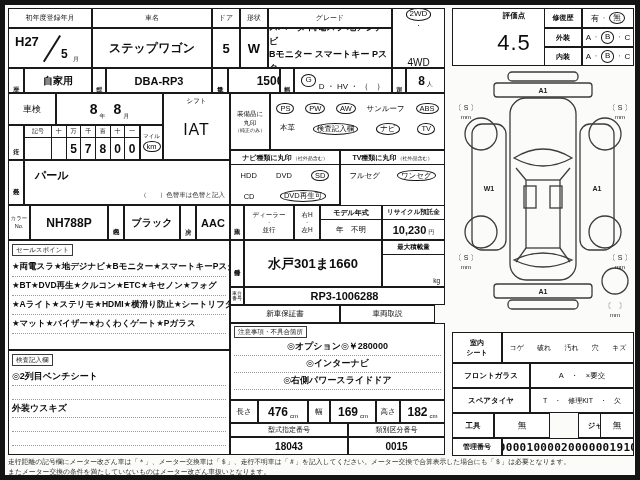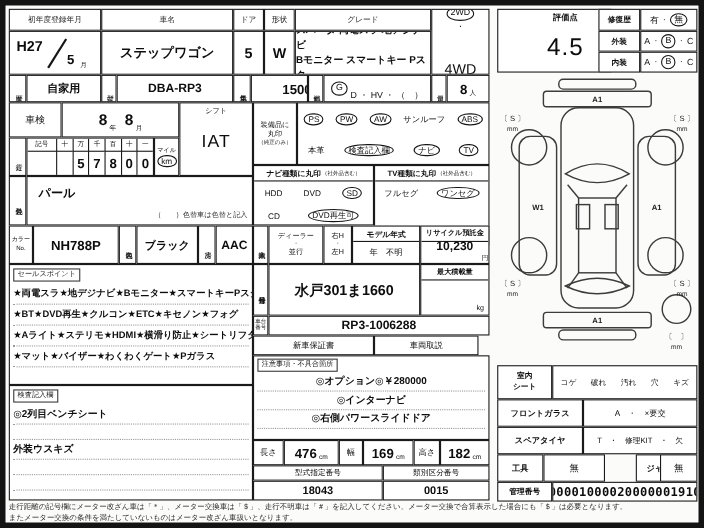--- a/index.html
+++ b/index.html
@@ -41,21 +41,21 @@
     </div>
   <div class="c fx lbl" style="left:240px;top:8px;width:28px;height:20px;">
       <span>形状</span>
     </div>
   <div class="c fx lbl" style="left:268px;top:8px;width:124px;height:20px;">
       <span>グレード</span>
     </div>
   <div class="c fx col" style="left:392px;top:8px;width:53px;height:60px;">
     <span class="circ" style="font-size:8px;">2WD</span>
     <span style="font-size:7px;">・</span>
-    <span style="font-size:13px;margin-top:26px;">4WD</span>
+    <span style="font-size:10px;margin-top:26px;">4WD</span>
   </div>
 
   <div class="c" style="left:8px;top:28px;width:84px;height:40px;">
     <span class="big" style="position:absolute;left:6px;top:5px;font-size:13px;">H27</span>
     <div style="position:absolute;left:42px;top:4px;width:1.5px;height:31px;background:#161616;transform:rotate(32deg);"></div>
     <span class="big" style="position:absolute;left:52px;top:18px;">5</span>
     <span style="position:absolute;left:64px;top:26px;font-size:6px;">月</span>
   </div>
   <div class="c fx" style="left:92px;top:28px;width:120px;height:40px;font-size:12px;font-weight:bold;">
       <span>ステップワゴン</span>
@@ -189,21 +189,21 @@
     <span style="font-size:5px;">（純正のみ）</span>
   </div>
   <div class="c" style="left:270px;top:93px;width:175px;height:57px;">
     <div style="display:flex;align-items:center;justify-content:space-around;height:29px;font-size:7.5px;">
       <span class="circ">PS</span>
       <span class="circ">PW</span>
       <span class="circ">AW</span>
       <span>サンルーフ</span>
       <span class="circ">ABS</span>
     </div>
-    <div style="display:flex;align-items:center;justify-content:space-around;height:27px;font-size:7.5px;">
+    <div style="display:flex;align-items:flex-start;justify-content:space-around;height:27px;font-size:7.5px;">
       <span>本革</span>
       <span class="circ">検査記入欄</span>
       <span class="circ">ナビ</span>
       <span class="circ">TV</span>
     </div>
   </div>
 
   <div class="c" style="left:230px;top:150px;width:110px;height:55px;">
     <div class="fx" style="height:13px;border-bottom:1px solid #1a1a1a;">
       <span style="font-size:7px;font-weight:bold;">ナビ種類に丸印</span>
@@ -268,21 +268,21 @@
         <span>モデル年式</span>
       </div>
     <div class="fx" style="height:20px;font-size:7.5px;">
         <span>年　不明</span>
       </div>
   </div>
   <div class="c" style="left:382px;top:205px;width:63px;height:35px;">
     <div class="fx" style="height:13px;border-bottom:1px solid #1a1a1a;font-size:6.5px;font-weight:bold;">
         <span>リサイクル預託金</span>
       </div>
-    <div class="fx" style="height:20px;flex-direction:column;">
+    <div class="fx" style="height:20px;">
       <span style="font-size:11px;font-weight:bold;">10,230</span>
       <span class="unit">円</span>
     </div>
   </div>
 
   <div class="c fx" style="left:230px;top:240px;width:14px;height:47px;">
       <span class="vt">登録番号</span>
     </div>
   <div class="c fx" style="left:244px;top:240px;width:138px;height:47px;font-size:13px;font-weight:bold;">
       <span>水戸301ま1660</span>

